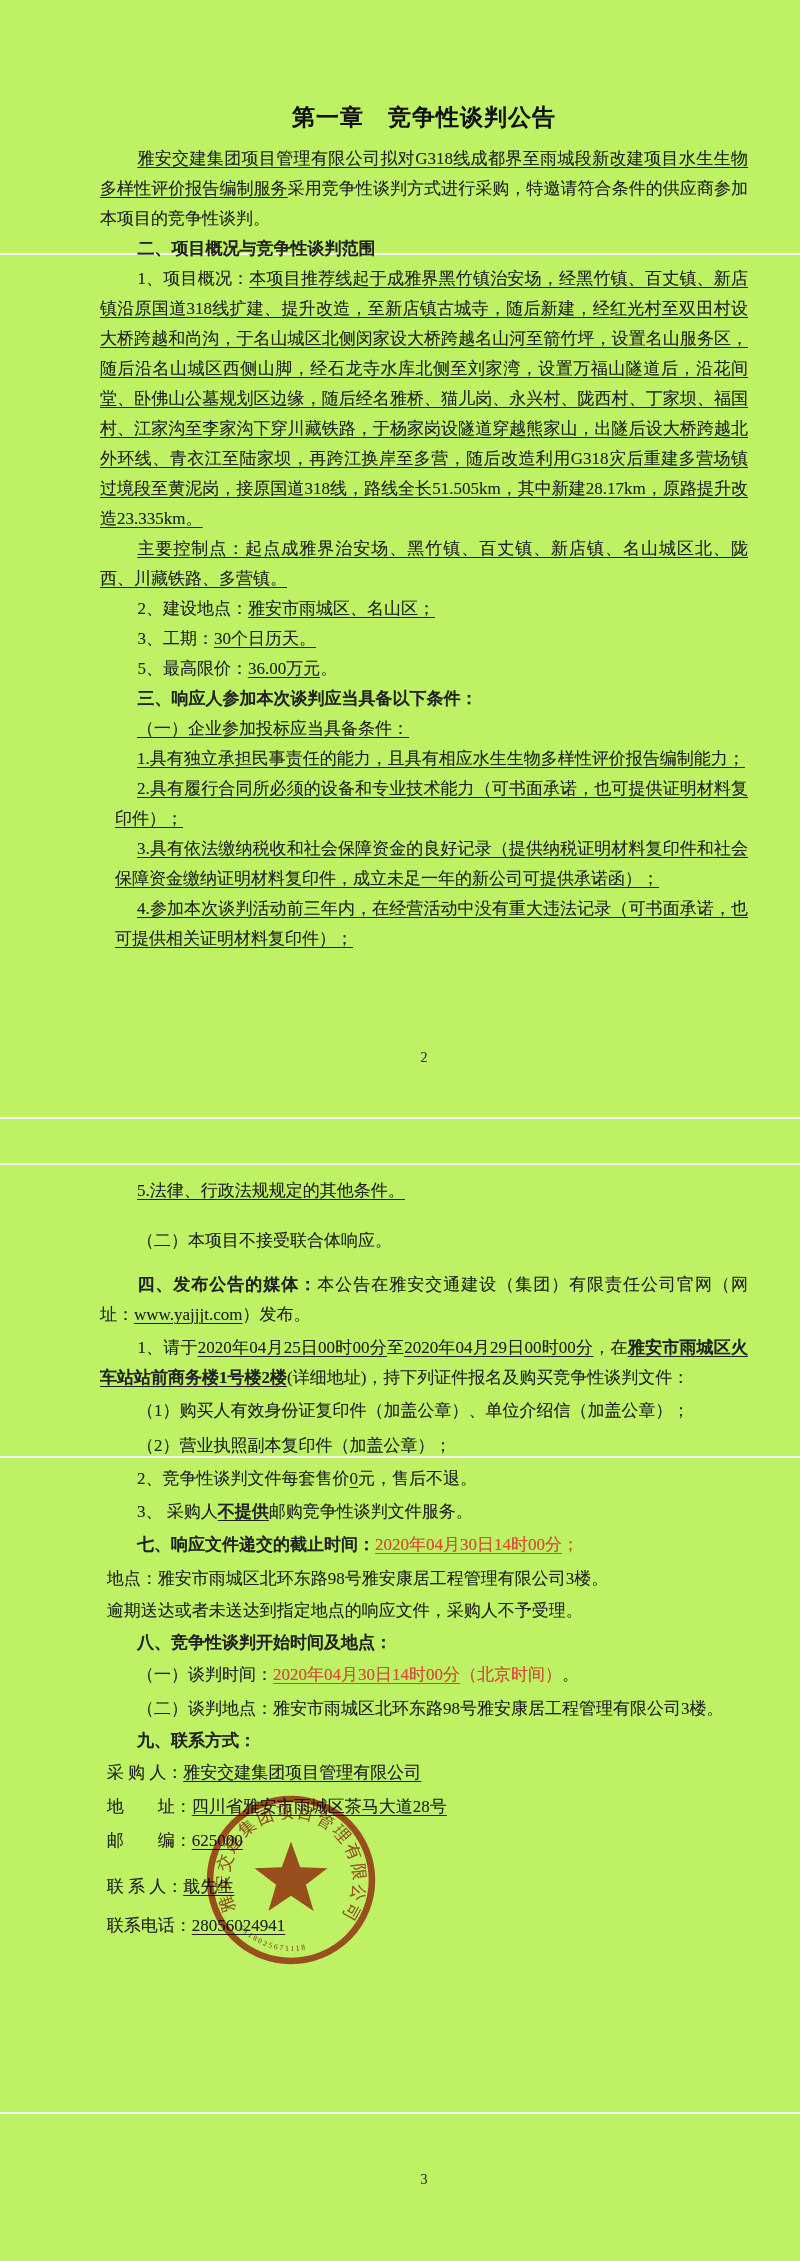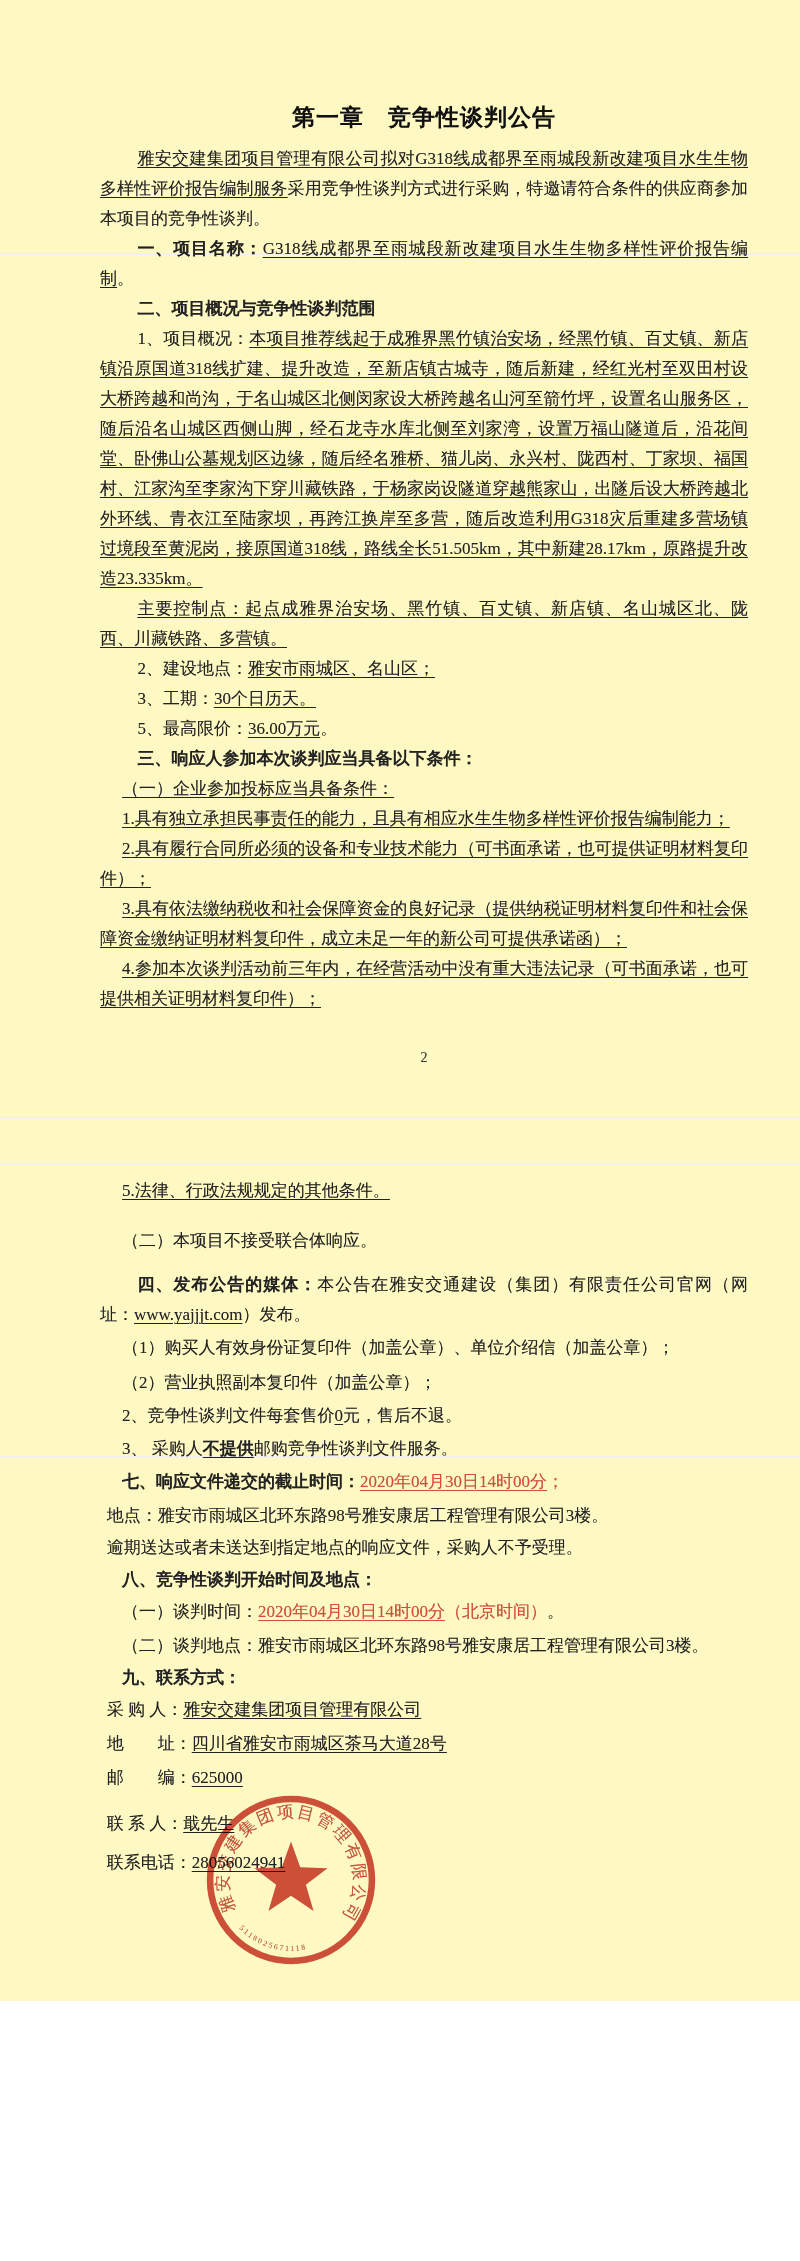--- a/index.html
+++ b/index.html
@@ -1,34 +1,34 @@
 <!DOCTYPE html>
 <html lang="zh"><head>
 <meta charset="utf-8">
 <style>
   html,body{margin:0;padding:0;background:#ffffff;}
   #doc{
-    position:relative;width:800px;height:2001px;overflow:hidden;
-    background:#fef9c3;
+    position:relative;width:800px;height:2261px;overflow:hidden;
+    background:#bef264;
     font-family:"Liberation Serif","DejaVu Serif",serif;
     color:#222;font-size:17px;
     text-shadow:0 0 .5px rgba(40,40,40,.35);
   }
   .artifact{position:absolute;left:0;width:800px;height:2px;background:#f1f1ef;}
   .flow{position:absolute;left:100px;width:648px;z-index:1;}
   #page1{top:102px;}
   #page2{top:1176px;}
   p{margin:0 0 3px 0;text-align:justify;line-height:30px;}
   #page1 p{margin-bottom:0;font-family:Liberation Serif, serif;}
   h1.title{
     font-size:23px;line-height:32px;font-weight:bold;text-align:center;
     margin:0 0 10px 0;letter-spacing:1px;color:#111;
   }
   .ind2{text-indent:2.2em;}
-  .ind12{text-indent:1.3em;}
+  .ind12{text-indent:1.3em;margin-left:15px;}
   .ind05{text-indent:0.4em;}
   .b{font-weight:bold;}
   .u{text-decoration:underline;text-underline-offset:3px;text-decoration-thickness:1px;}
   .red{color:#dc4b38;}
   .mb2{margin-bottom:2px;}.mb3{margin-bottom:3px;}.mb4{margin-bottom:4px;}
   .mb5{margin-bottom:5px;}.mb9{margin-bottom:9px;}.mb14{margin-bottom:14px;}
   .mb16{margin-bottom:16px;}.mb20{margin-bottom:20px;}
   .pagenum{
     position:absolute;left:100px;width:648px;text-align:center;
     font-size:14px;color:#333;z-index:1;
@@ -50,21 +50,20 @@
   <div class="artifact" style="top:1117px"></div>
   <div class="artifact" style="top:1163px"></div>
   <div class="artifact" style="top:1456px"></div>
   <div class="artifact" style="top:2112px"></div>
 
   <div id="page1" class="flow">
     <h1 class="title">第一章　竞争性谈判公告</h1>
 
     <p class="ind2 mb2"><span class="u">雅安交建集团项目管理有限公司拟对G318线成都界至雨城段新改建项目水生生物多样性评价报告编制服务</span><span>采用竞争性谈判方式进行采购，特邀请符合条件的供应商参加本项目的竞争性谈判。</span></p>
 
-    <p class="ind2 mb2"><span class="b">一、项目名称：</span><span class="u">G318线成都界至雨城段新改建项目水生生物多样性评价报告编制</span><span>。</span></p>
 
     <p class="ind2 b mb2">二、项目概况与竞争性谈判范围</p>
 
     <p class="ind2 mb4"><span>1、项目概况：</span><span class="u">本项目推荐线起于成雅界黑竹镇治安场，经黑竹镇、百丈镇、新店镇沿原国道318线扩建、提升改造，至新店镇古城寺，随后新建，经红光村至双田村设大桥跨越和尚沟，于名山城区北侧闵家设大桥跨越名山河至箭竹坪，设置名山服务区，随后沿名山城区西侧山脚，经石龙寺水库北侧至刘家湾，设置万福山隧道后，沿花间堂、卧佛山公墓规划区边缘，随后经名雅桥、猫儿岗、永兴村、陇西村、丁家坝、福国村、江家沟至李家沟下穿川藏铁路，于杨家岗设隧道穿越熊家山，出隧后设大桥跨越北外环线、青衣江至陆家坝，再跨江换岸至多营，随后改造利用G318灾后重建多营场镇过境段至黄泥岗，接原国道318线，路线全长51.505km，其中新建28.17km，原路提升改造23.335km。</span></p>
 
     <p class="ind2 u mb4">主要控制点：起点成雅界治安场、黑竹镇、百丈镇、新店镇、名山城区北、陇西、川藏铁路、多营镇。</p>
 
     <p class="ind2 mb2"><span>2、建设地点：</span><span class="u">雅安市雨城区、名山区；</span></p>
     <p class="ind2 mb2"><span>3、工期：</span><span class="u">30个日历天。</span></p>
     <p class="ind2 mb2"><span>5、最高限价：</span><span class="u">36.00万元</span><span>。</span></p>
@@ -79,20 +78,21 @@
 
   <div id="pn2" class="pagenum">2</div>
 
   <div id="page2" class="flow">
     <p class="ind12 u mb20">5.法律、行政法规规定的其他条件。</p>
     <p class="ind12 mb14">（二）本项目不接受联合体响应。</p>
 
     <p class="ind2"><span class="b">四、发布公告的媒体：</span><span>本公告在雅安交通建设（集团）有限责任公司官网（网址：</span><span class="u">www.yajjjt.com</span><span>）发布。</span></p>
 
 
+    <p class="ind2"><span>1、请于</span><span class="u">2020年04月25日00时00分</span><span>至</span><span class="u">2020年04月29日00时00分</span><span>，在</span><span class="b u">雅安市雨城区火车站站前商务楼1号楼2楼</span><span>(详细地址)，持下列证件报名及购买竞争性谈判文件：</span></p>
 
     <p class="ind12 mb5">（1）购买人有效身份证复印件（加盖公章）、单位介绍信（加盖公章）；</p>
     <p class="ind12">（2）营业执照副本复印件（加盖公章）；</p>
 
     <p class="ind12"><span>2、竞争性谈判文件每套售价</span><span class="u">0</span><span>元，售后不退。</span></p>
 
     <p class="ind12"><span>3、 采购人</span><span class="b u">不提供</span><span>邮购竞争性谈判文件服务。</span></p>
 
     <p class="ind12 mb4"><span class="b">七、响应文件递交的截止时间：</span><span class="red u">2020年04月30日14时00分</span><span class="red">；</span></p>
     <p class="ind05 mb2">地点：雅安市雨城区北环东路98号雅安康居工程管理有限公司3楼。</p>

